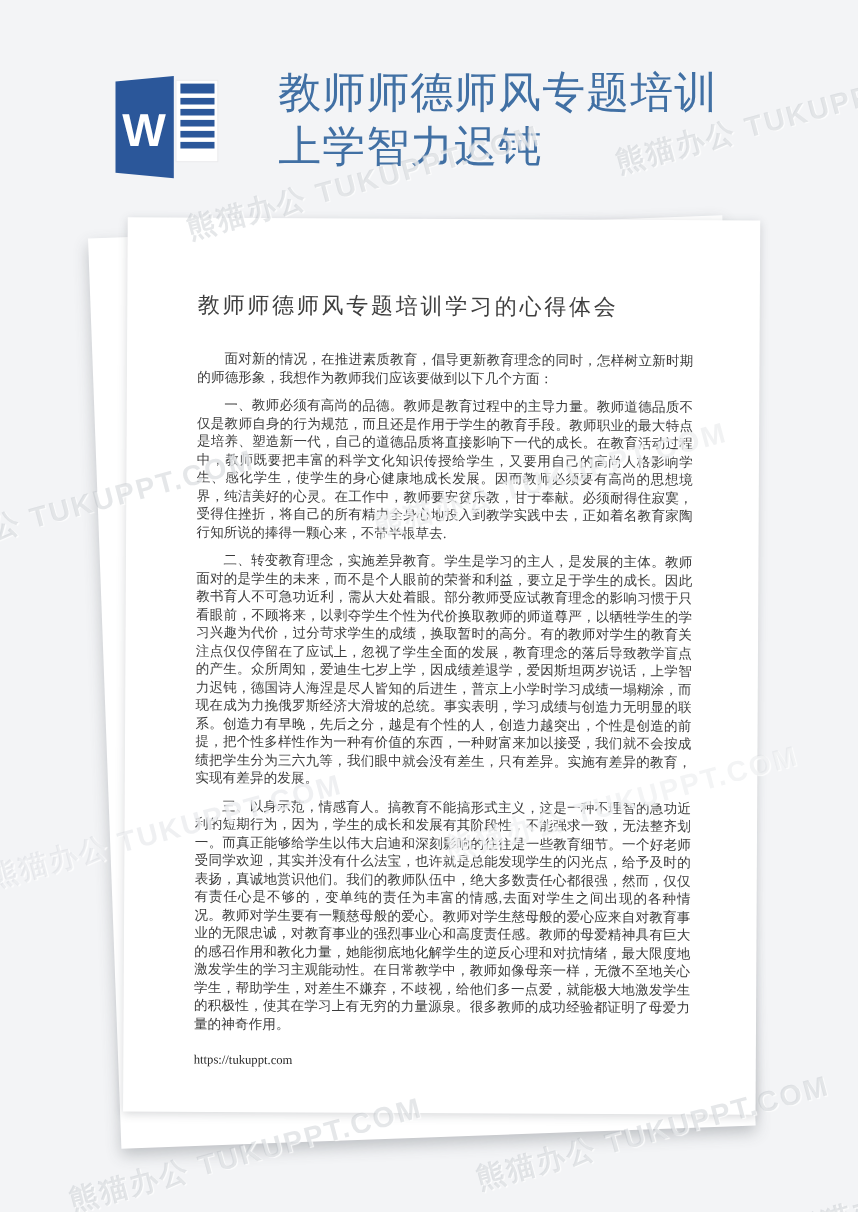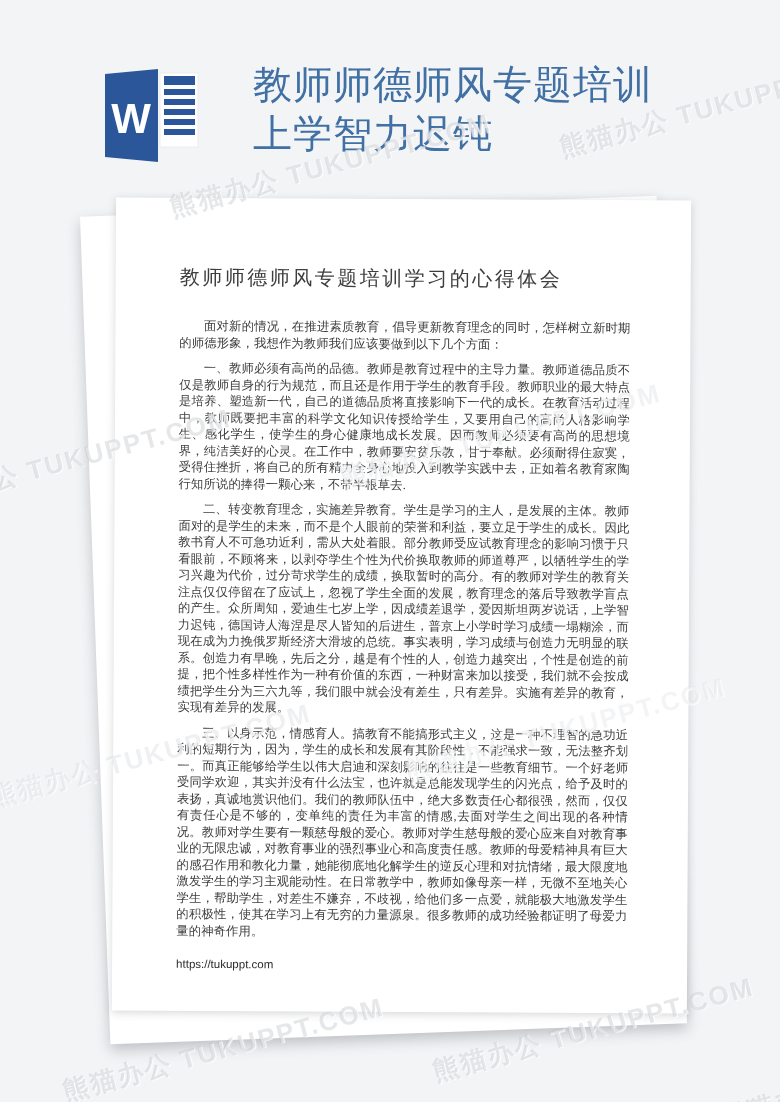--- a/index.html
+++ b/index.html
@@ -43,21 +43,21 @@
     font-size:20px;letter-spacing:2.5px;color:#3e3e3e;
     font-weight:400;margin:0 0 27px 0;white-space:nowrap;
   }
   .doc-para{
     font-size:12.3px;line-height:16.5px;letter-spacing:0.15px;
     text-align:justify;text-indent:2em;word-break:break-all;
     margin:0 0 9px 0;
   }
   .doc-footer-link{
     position:absolute;left:64px;top:760px;
-    font-family:Liberation Sans, sans-serif;
+    font-family:Liberation Serif, serif;
     font-size:11.5px;color:#2a2a2a;text-decoration:none;
   }
 
   
   .wm{
     position:absolute;z-index:3;pointer-events:none;
     transform:rotate(-15deg);
     font-size:26px;font-weight:bold;letter-spacing:2px;
     white-space:nowrap;
     color:rgba(168,174,182,0.30);

